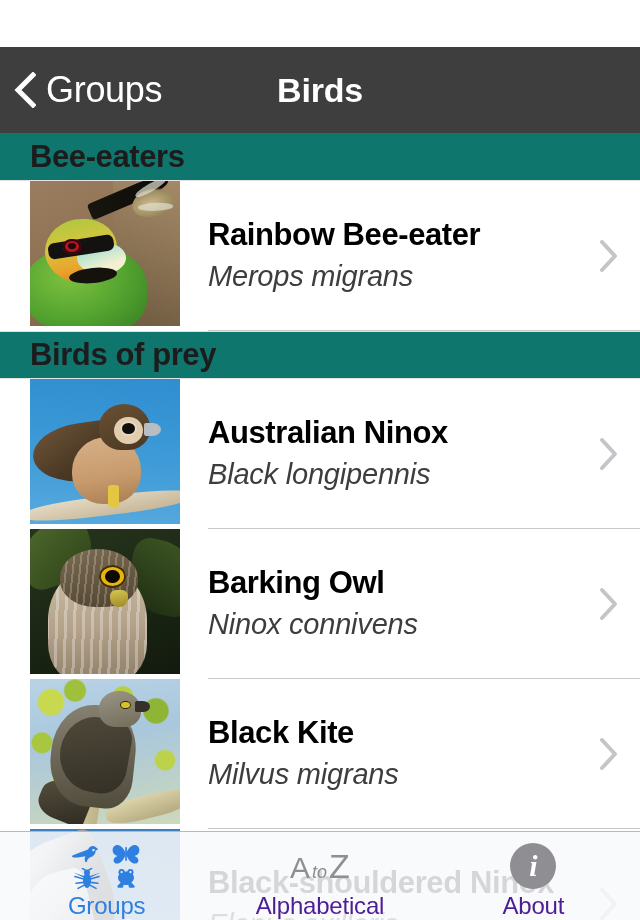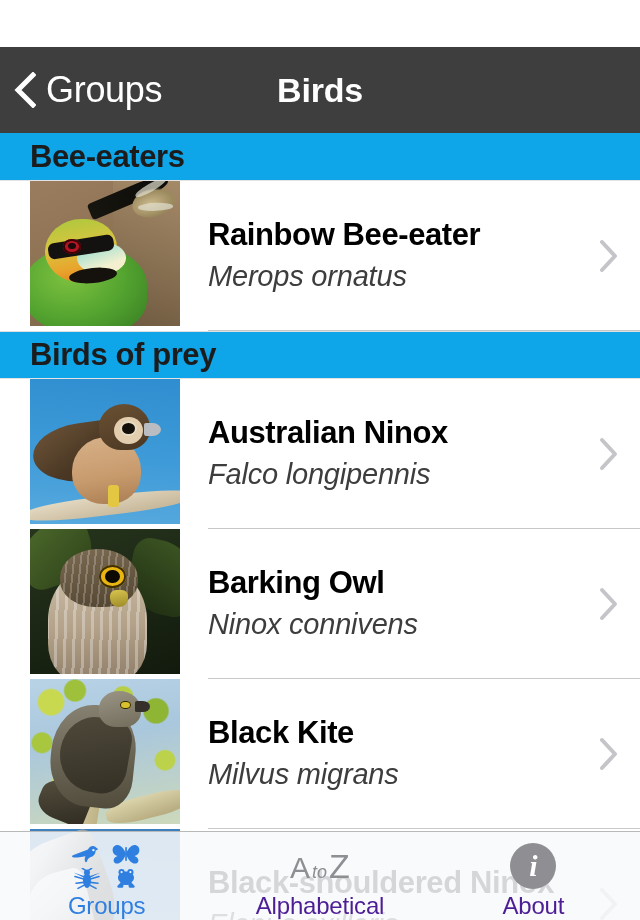--- a/index.html
+++ b/index.html
@@ -75,21 +75,21 @@
     top: 86px; left: 0;
     width: 640px;
     height: 834px;
     background: #ffffff;
     overflow: hidden;
     z-index: 10;
   }
 
   .section-header {
     height: 48px;
-    background: #0ea5e9;
+    background: #0f766e;
     border-top: 1px solid #e0e0e0;
     border-bottom: 1px solid #e3e3e3;
     display: flex;
     align-items: center;
     padding-left: 30px;
   }
   .section-header:first-child { border-top: none; }
   .section-header-label {
     font-size: 31px;
     font-weight: 700;
@@ -482,21 +482,21 @@
           <div class="throat"></div>
           <div class="bandeye"></div>
           <div class="bandthr"></div>
           <div class="bill"></div>
           <div class="eye"></div>
           <div class="bug"></div>
         </div>
       </div>
       <div class="row-body">
         <div class="row-common">Rainbow Bee-eater</div>
-        <div class="row-sci">Merops ornatus</div>
+        <div class="row-sci">Merops migrans</div>
         <svg class="chev-row" viewBox="0 0 20 34">
           <polyline points="4,3 17,17 4,31" fill="none" stroke="#c4c4c9" stroke-width="4" stroke-linecap="round" stroke-linejoin="round"></polyline>
         </svg>
         <div class="row-sep"></div>
       </div>
     </div>
 
     <div class="section-header">
       <span class="section-header-label">Birds of prey</span>
     </div>
@@ -509,21 +509,21 @@
           <div class="breast"></div>
           <div class="leg"></div>
           <div class="head"></div>
           <div class="cheek"></div>
           <div class="eye"></div>
           <div class="beak"></div>
         </div>
       </div>
       <div class="row-body">
         <div class="row-common">Australian Ninox</div>
-        <div class="row-sci">Falco longipennis</div>
+        <div class="row-sci">Black longipennis</div>
         <svg class="chev-row" viewBox="0 0 20 34">
           <polyline points="4,3 17,17 4,31" fill="none" stroke="#c4c4c9" stroke-width="4" stroke-linecap="round" stroke-linejoin="round"></polyline>
         </svg>
         <div class="row-sep"></div>
       </div>
     </div>
 
     <div class="row">
       <div class="row-thumb">
         <div class="ph ph-owl">

